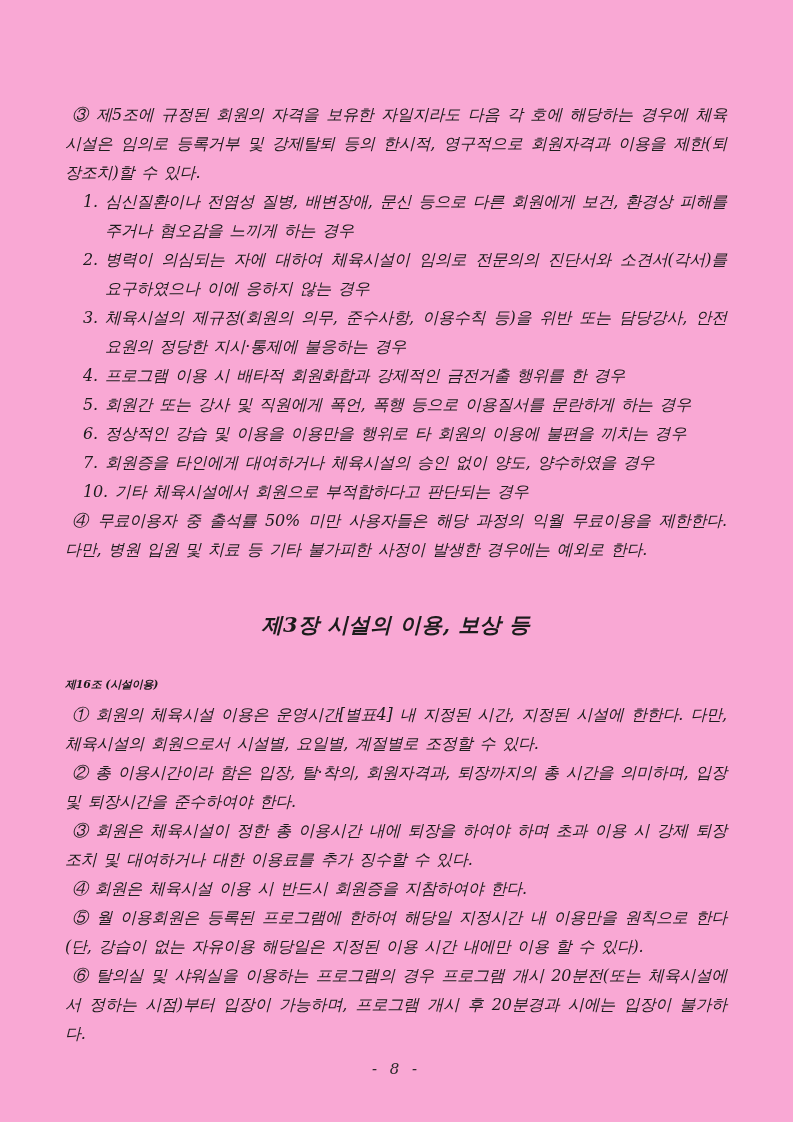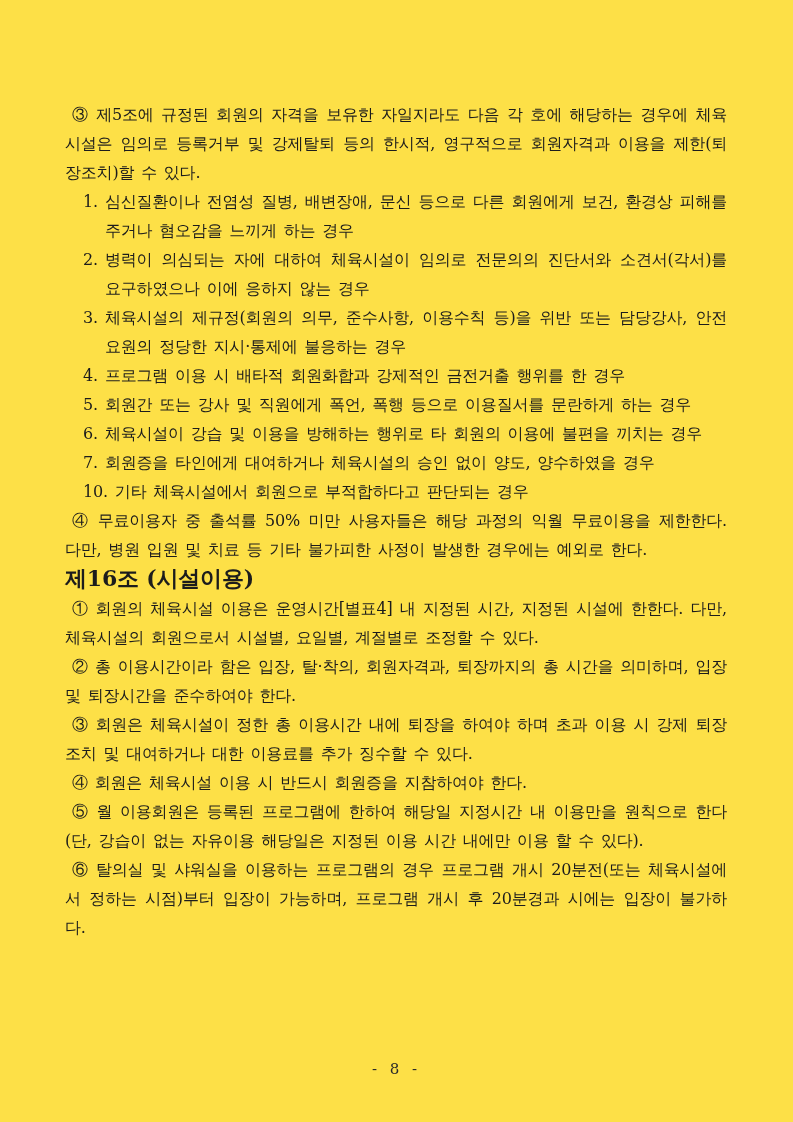--- a/index.html
+++ b/index.html
@@ -8,21 +8,22 @@
     width: 793px;
     height: 1122px;
     position: relative;
     font-family: "DejaVu Serif", "Liberation Serif", serif;
     color: #1c1c1c;
     overflow: hidden;
   }
   .page {
     position: absolute;
     inset: 0;
-    background: #fde047;
+    background: #f9a8d4;
+    font-style: italic;
   }
   .content {
     position: absolute;
     top: 100px;
     left: 65px;
     width: 662px;
     font-size: 16px;
     line-height: 29px;
     letter-spacing: -0.2px;
   }
@@ -45,21 +46,21 @@
     margin-top: 46px;
     margin-bottom: 30px;
     text-align: center;
     font-size: 21px;
     font-weight: bold;
     letter-spacing: 0.5px;
     line-height: 30px;
     text-indent: 0;
   }
   .article-heading {
-    font-size: 22px;
+    font-size: 11px;
     font-weight: bold;
     line-height: 29px;
     margin-bottom: 1px;
   }
   .footer {
     position: absolute;
     bottom: 44px;
     left: 0;
     width: 100%;
     text-align: center;
@@ -75,27 +76,28 @@
   <div class="content">
 
     <p class="para">③ 제5조에 규정된 회원의 자격을 보유한 자일지라도 다음 각 호에 해당하는 경우에 체육시설은 임의로 등록거부 및 강제탈퇴 등의 한시적, 영구적으로 회원자격과 이용을 제한(퇴장조치)할 수 있다.</p>
 
     <div class="list">
       <div class="list-item"><span class="li-num">1.</span><span class="li-text">심신질환이나 전염성 질병, 배변장애, 문신 등으로 다른 회원에게 보건, 환경상 피해를 주거나 혐오감을 느끼게 하는 경우</span></div>
       <div class="list-item"><span class="li-num">2.</span><span class="li-text">병력이 의심되는 자에 대하여 체육시설이 임의로 전문의의 진단서와 소견서(각서)를 요구하였으나 이에 응하지 않는 경우</span></div>
       <div class="list-item"><span class="li-num">3.</span><span class="li-text">체육시설의 제규정(회원의 의무, 준수사항, 이용수칙 등)을 위반 또는 담당강사, 안전요원의 정당한 지시·통제에 불응하는 경우</span></div>
       <div class="list-item"><span class="li-num">4.</span><span class="li-text">프로그램 이용 시 배타적 회원화합과 강제적인 금전거출 행위를 한 경우</span></div>
       <div class="list-item"><span class="li-num">5.</span><span class="li-text">회원간 또는 강사 및 직원에게 폭언, 폭행 등으로 이용질서를 문란하게 하는 경우</span></div>
-      <div class="list-item"><span class="li-num">6.</span><span class="li-text">체육시설이 강습 및 이용을 방해하는 행위로 타 회원의 이용에 불편을 끼치는 경우</span></div>
+      <div class="list-item"><span class="li-num">6.</span><span class="li-text">정상적인 강습 및 이용을 이용만을 행위로 타 회원의 이용에 불편을 끼치는 경우</span></div>
       <div class="list-item"><span class="li-num">7.</span><span class="li-text">회원증을 타인에게 대여하거나 체육시설의 승인 없이 양도, 양수하였을 경우</span></div>
       <div class="list-item"><span class="li-num">10.</span><span class="li-text">기타 체육시설에서 회원으로 부적합하다고 판단되는 경우</span></div>
     </div>
 
     <p class="para">④ 무료이용자 중 출석률 50% 미만 사용자들은 해당 과정의 익월 무료이용을 제한한다. 다만, 병원 입원 및 치료 등 기타 불가피한 사정이 발생한 경우에는 예외로 한다.</p>
 
+    <h1 class="chapter-heading">제3장 시설의 이용, 보상 등</h1>
 
     <h2 class="article-heading">제16조 (시설이용)</h2>
 
     <p class="para">① 회원의 체육시설 이용은 운영시간[별표4] 내 지정된 시간, 지정된 시설에 한한다. 다만, 체육시설의 회원으로서 시설별, 요일별, 계절별로 조정할 수 있다.</p>
     <p class="para">② 총 이용시간이라 함은 입장, 탈·착의, 회원자격과, 퇴장까지의 총 시간을 의미하며, 입장 및 퇴장시간을 준수하여야 한다.</p>
     <p class="para">③ 회원은 체육시설이 정한 총 이용시간 내에 퇴장을 하여야 하며 초과 이용 시 강제 퇴장 조치 및 대여하거나 대한 이용료를 추가 징수할 수 있다.</p>
     <p class="para">④ 회원은 체육시설 이용 시 반드시 회원증을 지참하여야 한다.</p>
     <p class="para">⑤ 월 이용회원은 등록된 프로그램에 한하여 해당일 지정시간 내 이용만을 원칙으로 한다(단, 강습이 없는 자유이용 해당일은 지정된 이용 시간 내에만 이용 할 수 있다).</p>
     <p class="para">⑥ 탈의실 및 샤워실을 이용하는 프로그램의 경우 프로그램 개시 20분전(또는 체육시설에서 정하는 시점)부터 입장이 가능하며, 프로그램 개시 후 20분경과 시에는 입장이 불가하다.</p>
 

